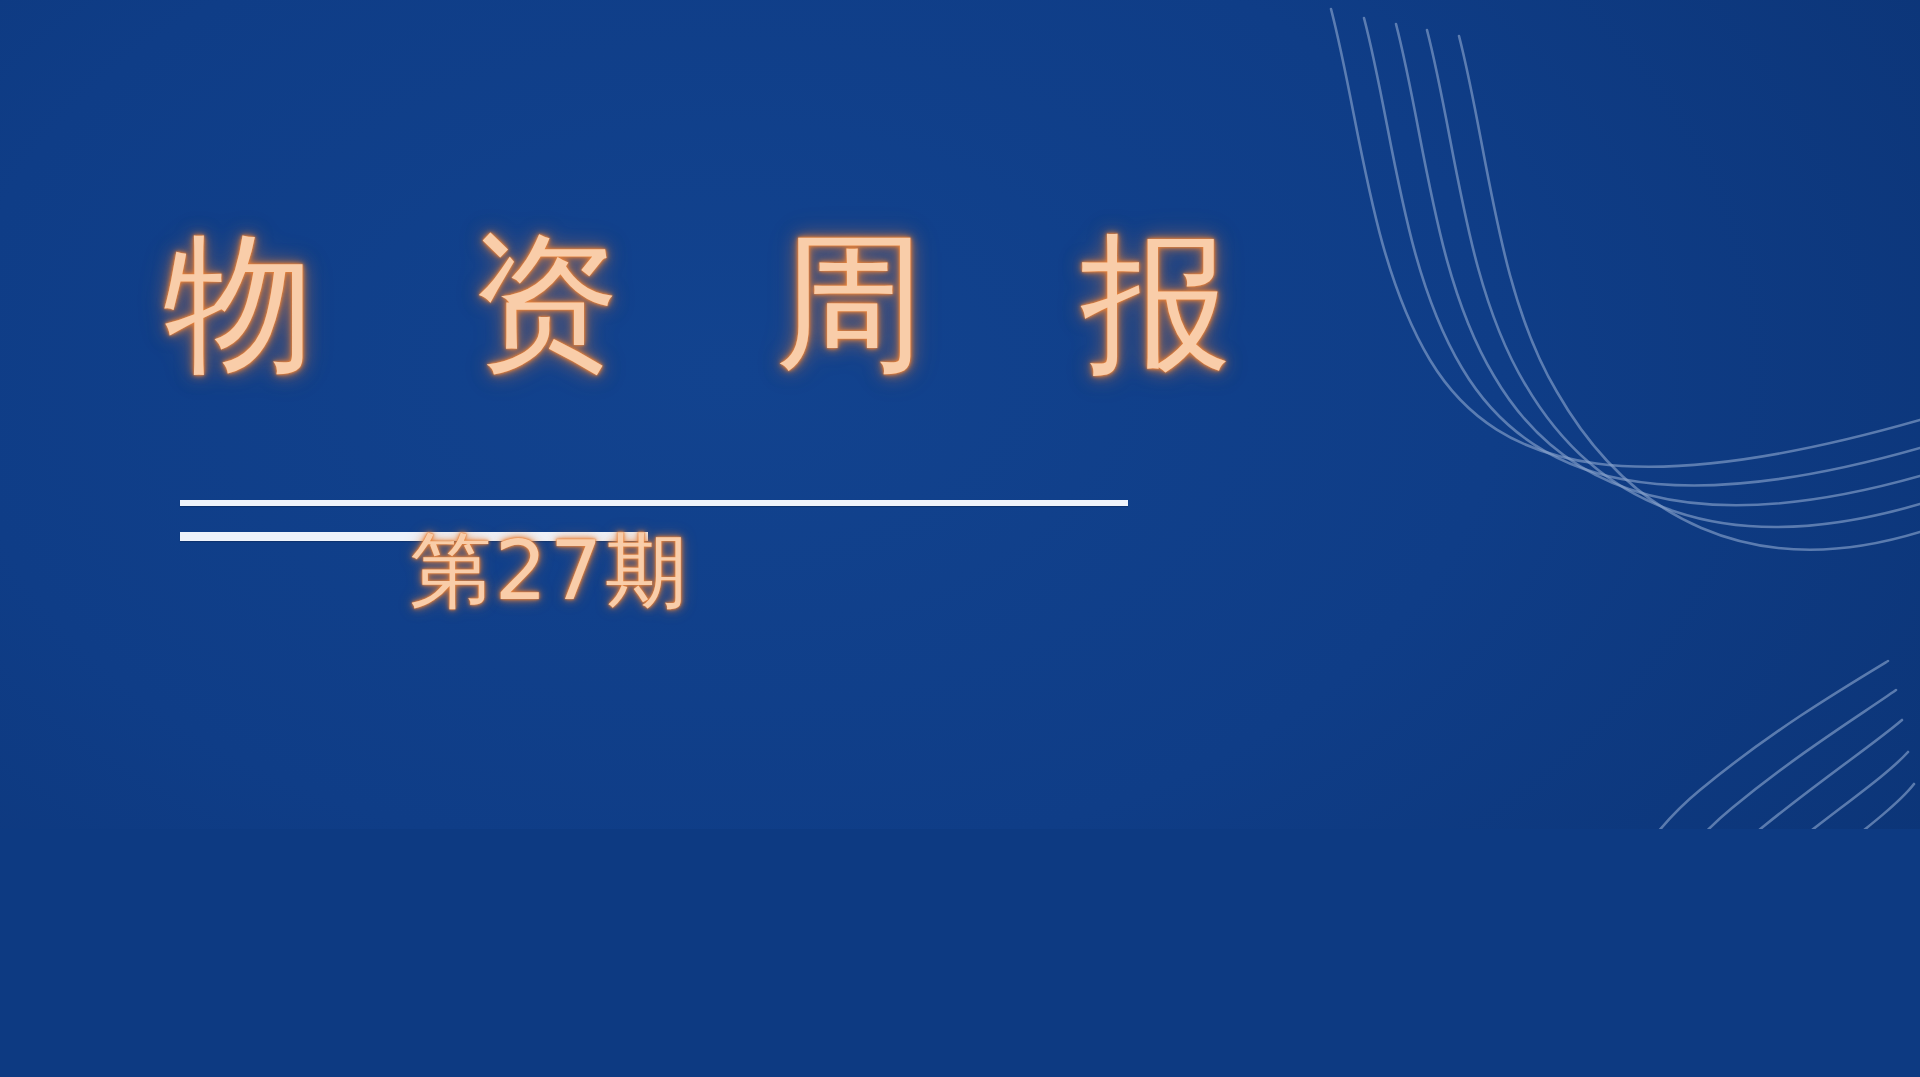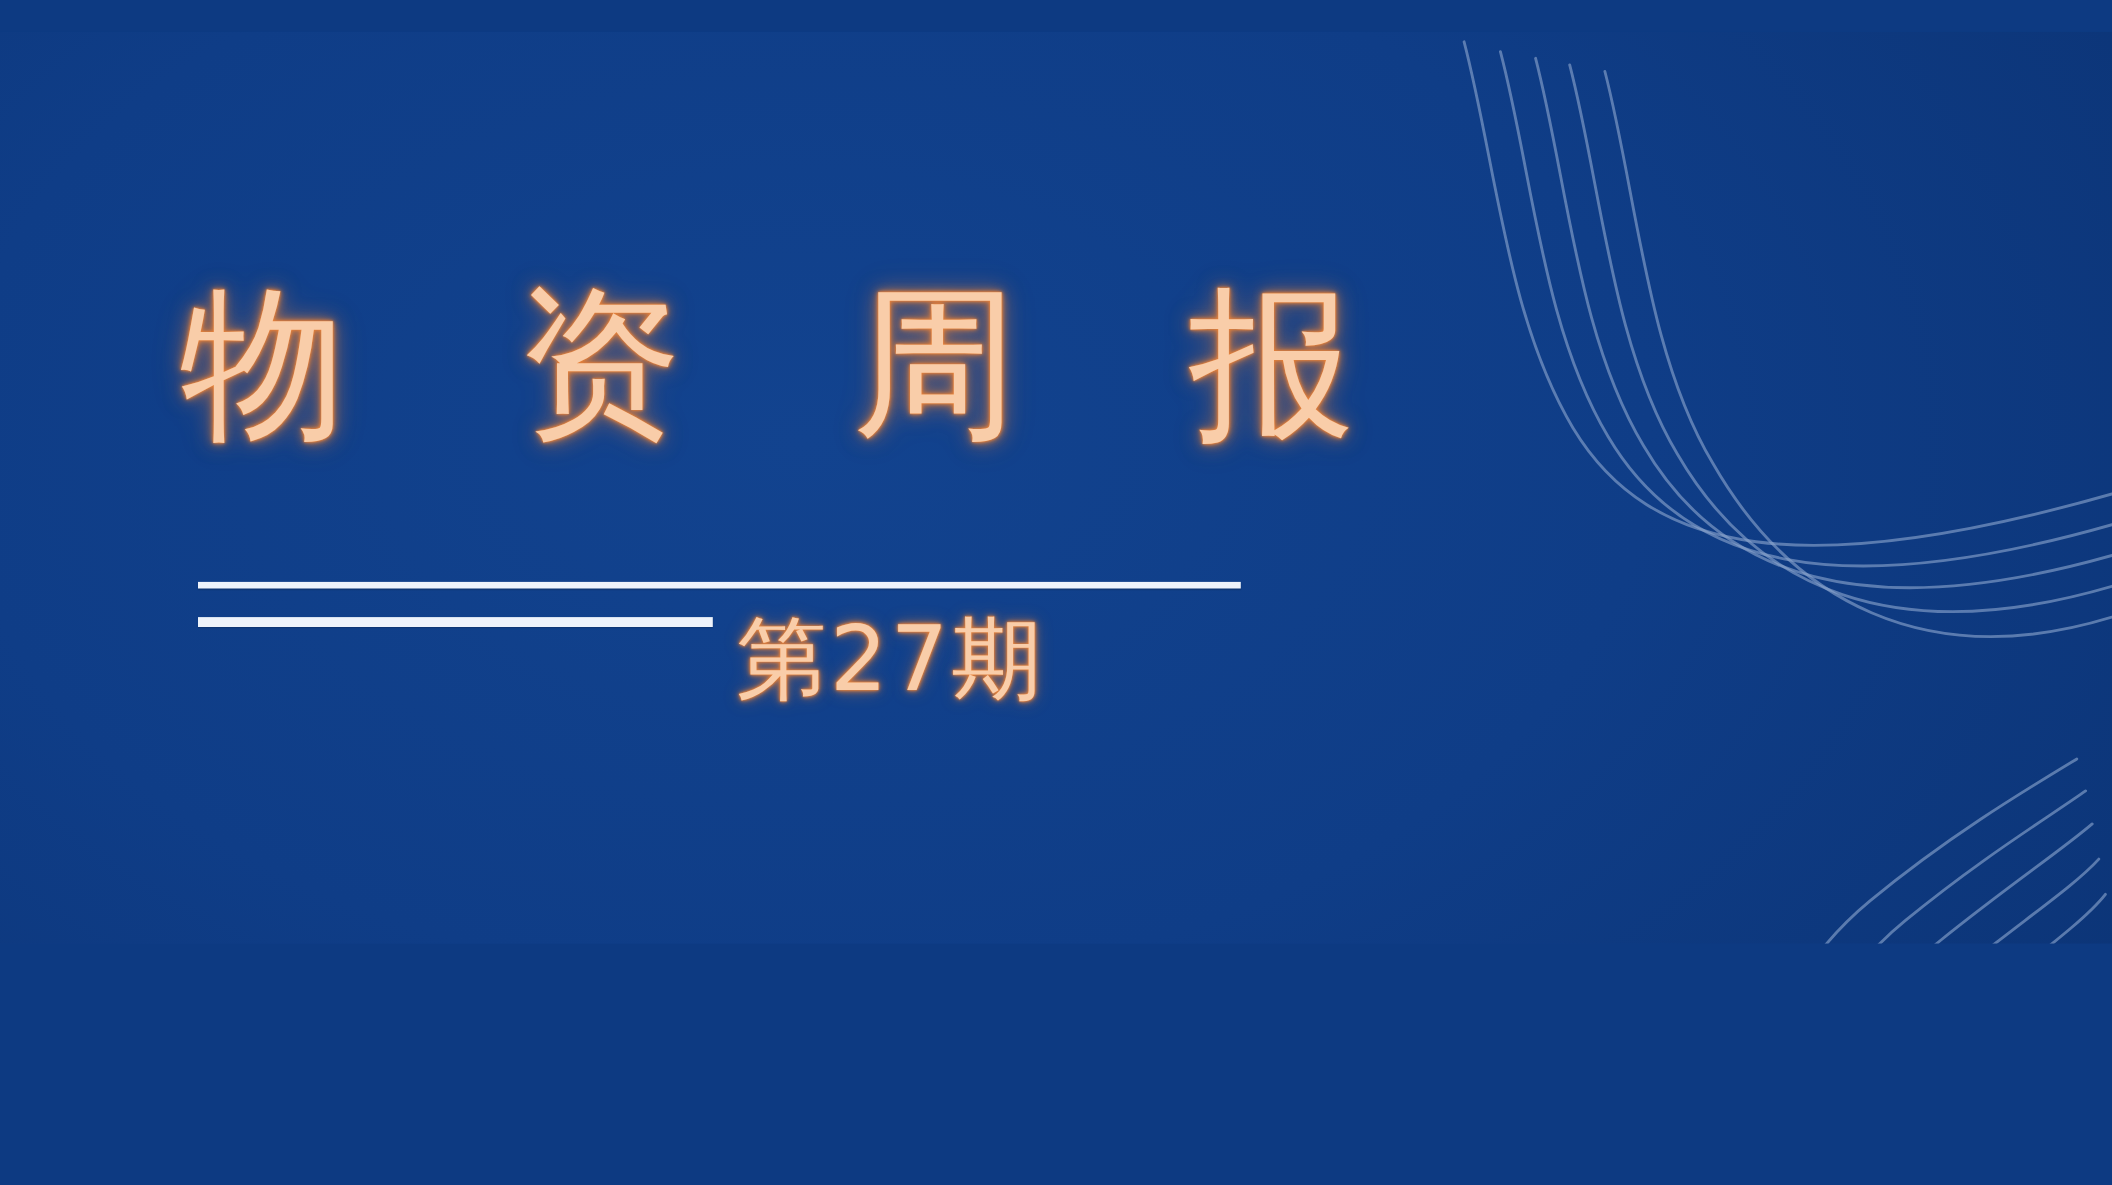--- a/index.html
+++ b/index.html
@@ -11,21 +11,20 @@
     font-family: "Liberation Sans", "DejaVu Sans", sans-serif;
   }
   #slide {
     position: relative;
     width: 1920px;
     height: 829px;
     overflow: hidden;
     background: #0f3d87;
     background-image:
       radial-gradient(ellipse 1400px 900px at 38% 45%, #12438f 0%, #0f3d87 55%, #0c3578 100%);
-    margin-top: 29px;
   }
 
   
   .decor {
     position: absolute;
     top: 0;
     left: 0;
     width: 1920px;
     height: 1077px;
     pointer-events: none;
@@ -74,21 +73,21 @@
     top: 532px;
     width: 468px;
     height: 9px;
   }
 
   #subtitle {
     position: absolute;
     left: 150px;
     top: 530px;
     width: 800px;
-    text-align: right;
+    text-align: center;
     font-family: "DejaVu Sans", "Liberation Sans", sans-serif;
     font-size: 82px;
     line-height: 1.0;
     font-weight: 400;
     letter-spacing: 3px;
     color: #f9cda9;
     white-space: nowrap;
     text-shadow:
       0 0 1px #e8823a,
       0 0 2px #e8823a,

